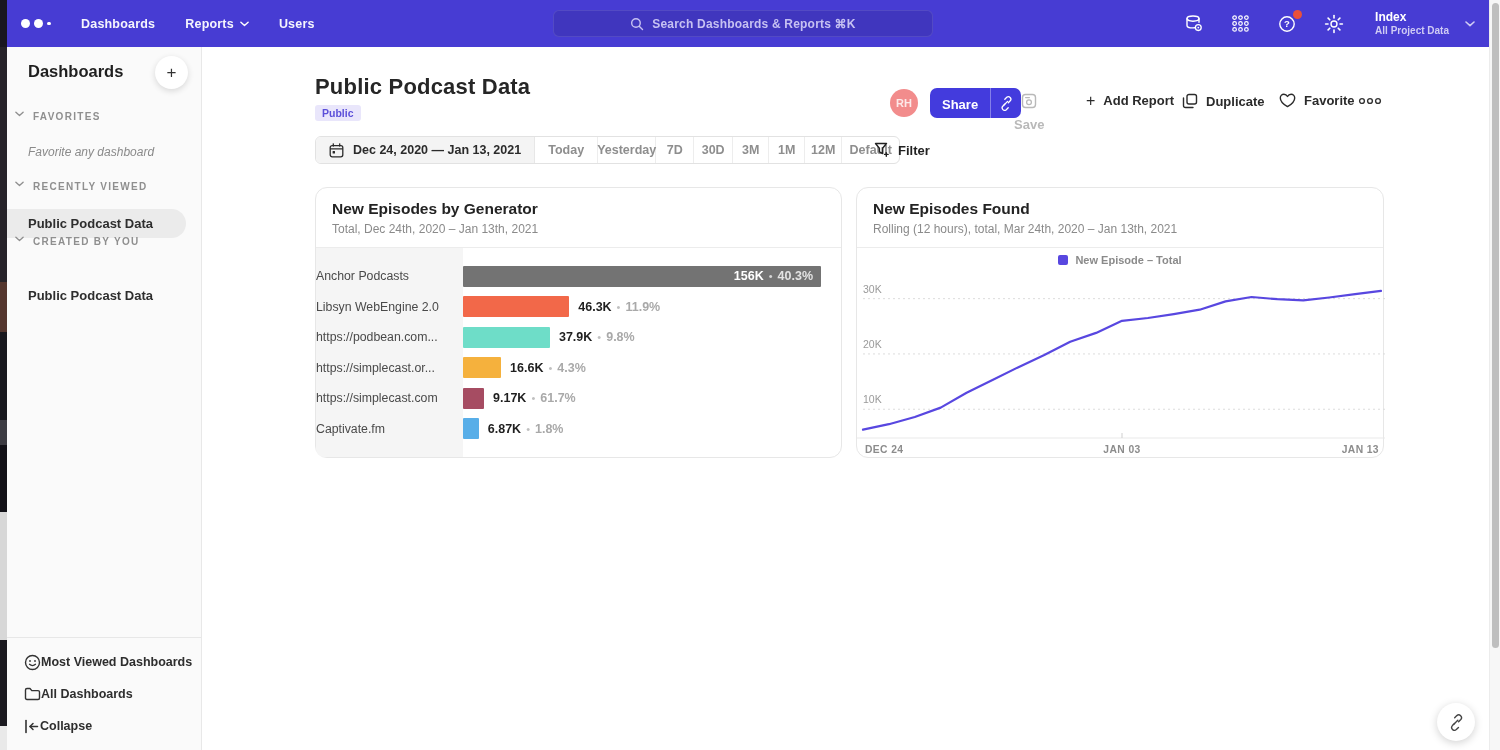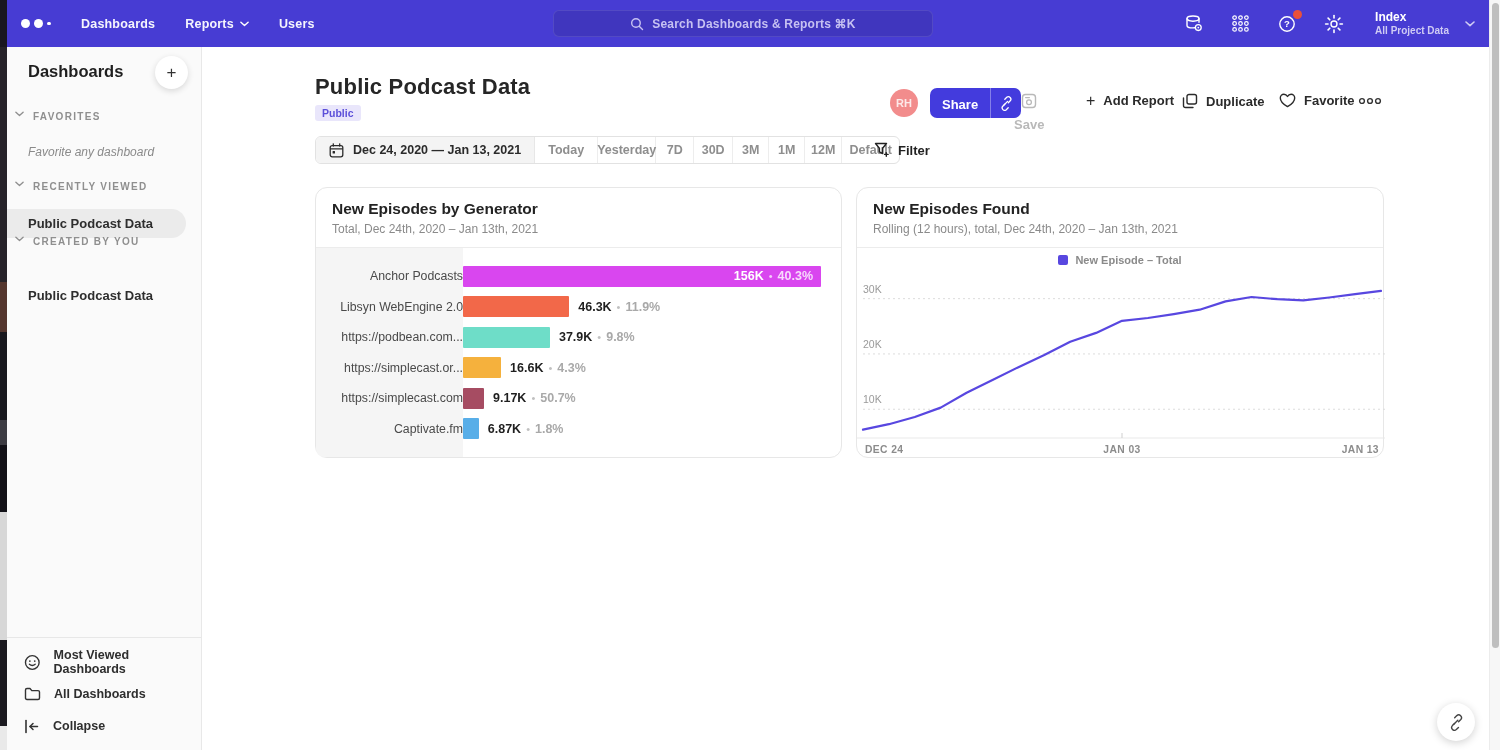--- a/index.html
+++ b/index.html
@@ -32,21 +32,21 @@
 
   
   .sidebar { position:absolute; left:7px; top:47px; width:195px; height:703px; background:#fafafa; border-right:1px solid #e8e8e8; z-index:5; }
   .sb-title { position:absolute; left:21px; top:15px; font-size:16.5px; font-weight:700; color:#1f1f1f; }
   .sb-add { position:absolute; right:13px; top:9px; width:33px; height:33px; border-radius:50%; background:#fff; box-shadow:0 2px 6px rgba(0,0,0,0.14); display:flex; align-items:center; justify-content:center; font-size:17px; color:#333; cursor:pointer; }
   .sb-sec { position:absolute; left:8px; display:flex; gap:9px; color:#8f8f8f; font-size:10px; font-weight:700; letter-spacing:1.3px; cursor:pointer; }
   .sb-empty { position:absolute; left:21px; font-size:12px; font-style:italic; color:#8a8a8a; }
   .sb-item { position:absolute; left:0; width:179px; height:29px; display:flex; align-items:center; padding-left:21px; font-size:13px; font-weight:700; color:#2e2e2e; border-radius:0 18px 18px 0; cursor:pointer; }
   .sb-item.active { background:#ebebeb; }
   .sb-footer { position:absolute; left:0; bottom:0; width:100%; border-top:1px solid #e7e7e7; padding:8px 0 8px 0; }
-  .sb-foot-item { display:flex; align-items:center; gap:13px; height:32px; padding-left:17px; font-size:12.5px; font-weight:700; color:#2e2e2e; cursor:pointer; }
+  .sb-foot-item { display:flex; align-items:center; height:32px; padding-left:17px; font-size:12.5px; font-weight:700; color:#2e2e2e; cursor:pointer; }
 
   
   .main { position:absolute; left:202px; top:47px; width:1287px; height:703px; background:#fff; }
   .page-title { position:absolute; left:113px; top:27px; font-size:22px; font-weight:800; color:#262626; letter-spacing:.2px; }
   .page-badge { position:absolute; left:113px; top:58px; background:#e9e6fb; color:#5b4fd9; font-size:10.5px; font-weight:700; padding:2px 7px; border-radius:3px; }
   .avatar { position:absolute; left:688px; top:42px; width:28px; height:28px; border-radius:50%; background:#F28C8C; color:#fde9e9; font-size:11px; font-weight:700; display:flex; align-items:center; justify-content:center; cursor:pointer; }
   .share-split { position:absolute; left:728px; top:41px; height:30px; display:flex; border-radius:7px; overflow:hidden; cursor:pointer; }
   .share-main { background:#433BDD; color:#fff; font-size:13px; font-weight:700; display:flex; align-items:center; padding:16px 12px; }
   .share-link { background:#433BDD; border-left:1px solid rgba(255,255,255,0.35); width:31px; display:flex; align-items:center; justify-content:center; }
   .act-btn { position:absolute; top:46px; display:flex; align-items:center; gap:8px; font-size:13px; font-weight:700; color:#2b2b2b; cursor:pointer; }
@@ -68,21 +68,21 @@
   .card { position:absolute; top:140px; height:271px; background:#fff; border:1px solid #e7e7e7; border-radius:12px; }
   .card.bars { left:113px; width:527px; }
   .card.line { left:654px; width:528px; }
   .card-head { height:60px; padding:12px 16px 0 16px; border-bottom:1px solid #ececec; }
   .card-title { font-size:15.5px; font-weight:800; color:#232323; }
   .card-sub { font-size:12px; color:#8a8a8a; margin-top:4px; }
 
   .label-col-bg { position:absolute; left:0; top:60px; bottom:0; width:147px; background:#f5f5f5; border-radius:0 0 0 8px; }
   .bar-rows { position:absolute; left:0; top:73px; right:6px; }
   .bar-row { display:flex; align-items:center; height:30.5px; }
-  .bar-label { width:147px; text-align:right; font-size:12.3px; color:#4a4a4a; flex:none; }
+  .bar-label { width:147px; text-align:left; padding-right:13px; font-size:12.3px; color:#4a4a4a; flex:none; }
   .bar-area { flex:1; display:flex; align-items:center; position:relative; }
   .bar { height:21px; border-radius:1px; position:relative; flex:none; }
   .inbar { position:absolute; right:8px; top:0; height:21px; display:flex; align-items:center; white-space:nowrap; font-size:12.5px; }
   .inbar b { color:#fff; font-weight:700; }
   .inbar .dot { color:rgba(255,255,255,0.7); margin:0 5px; font-size:11px; }
   .inbar .pct { color:rgba(255,255,255,0.8); font-weight:600; }
   .bar-value { display:flex; align-items:center; margin-left:9px; white-space:nowrap; font-size:12.5px; }
   .bar-value b { color:#1f1f1f; font-weight:800; }
   .bar-value .dot { color:#c0c0c0; margin:0 5px; font-size:11px; }
   .bar-value .pct { color:#a9a9a9; font-weight:600; }
@@ -360,21 +360,21 @@
   <section class="card bars">
     <div class="card-head">
       <div class="card-title">New Episodes by Generator</div>
       <div class="card-sub">Total, Dec 24th, 2020 – Jan 13th, 2021</div>
     </div>
     <div class="label-col-bg"></div>
     <div class="bar-rows" id="bar-rows">
         <div class="bar-row">
           <div class="bar-label">Anchor Podcasts</div>
           <div class="bar-area">
-            <div class="bar" style="width: 358px; background: #d946ef;">
+            <div class="bar" style="width: 358px; background: #737373;">
               <span class="inbar">
                 <b>156K</b>
                 <span class="dot">•</span>
                 <span class="pct">40.3%</span>
               </span>
             </div>
           </div>
         </div>
         <div class="bar-row">
           <div class="bar-label">Libsyn WebEngine 2.0</div>
@@ -409,42 +409,42 @@
             </div>
           </div>
         </div>
         <div class="bar-row">
           <div class="bar-label">https://simplecast.com</div>
           <div class="bar-area">
             <div class="bar" style="width: 21.044px; background: rgb(166, 76, 98);"></div>
             <div class="bar-value">
               <b>9.17K</b>
               <span class="dot">•</span>
-              <span class="pct">50.7%</span>
+              <span class="pct">61.7%</span>
             </div>
           </div>
         </div>
         <div class="bar-row">
           <div class="bar-label">Captivate.fm</div>
           <div class="bar-area">
             <div class="bar" style="width: 15.7658px; background: rgb(88, 174, 232);"></div>
             <div class="bar-value">
               <b>6.87K</b>
               <span class="dot">•</span>
               <span class="pct">1.8%</span>
             </div>
           </div>
         </div>
       </div>
   </section>
 
   <section class="card line">
     <div class="card-head">
       <div class="card-title">New Episodes Found</div>
-      <div class="card-sub">Rolling (12 hours), total, Dec 24th, 2020 – Jan 13th, 2021</div>
+      <div class="card-sub">Rolling (12 hours), total, Mar 24th, 2020 – Jan 13th, 2021</div>
     </div>
     <div class="legend">
       <div class="swatch" id="legend-swatch" style="background: rgb(88, 71, 224);"></div>
       <span>New Episode – Total</span>
     </div>
     <svg class="linechart-svg" id="line-svg" width="528" height="188" viewBox="0 0 528 188">
         <line x1="6" y1="138.24503311258277" x2="528" y2="138.24503311258277" stroke="#dcdcdc" stroke-width="1" stroke-dasharray="2 3"></line>
         <text x="6" y="132.24503311258277" font-size="10.5" fill="#9a9a9a" font-family="Liberation Sans, sans-serif">10K</text>
         <line x1="6" y1="82.94701986754967" x2="528" y2="82.94701986754967" stroke="#dcdcdc" stroke-width="1" stroke-dasharray="2 3"></line>
         <text x="6" y="76.94701986754967" font-size="10.5" fill="#9a9a9a" font-family="Liberation Sans, sans-serif">20K</text>

